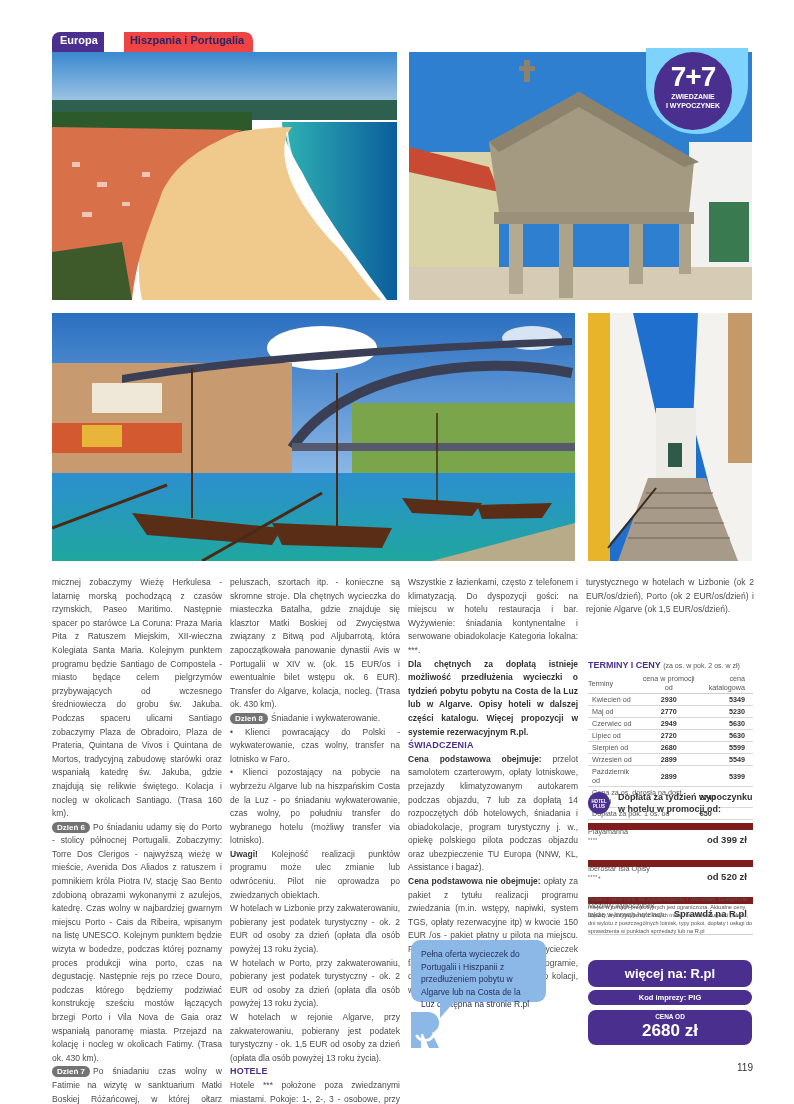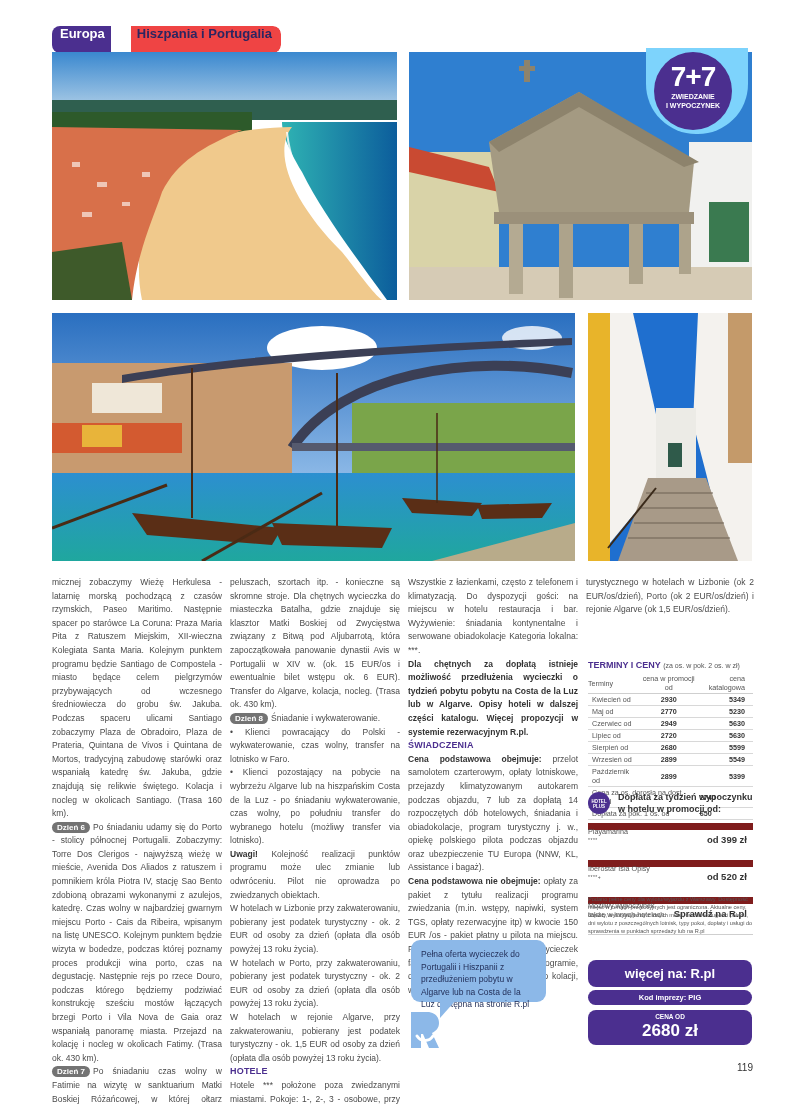--- a/index.html
+++ b/index.html
@@ -1,20 +1,20 @@
 <!DOCTYPE html>
 <html><head>
 <meta charset="utf-8">
 <style>
   * { box-sizing: border-box; margin: 0; padding: 0; }
   html, body { width: 794px; height: 1104px; background: #ffffff; overflow: hidden; }
   body { position: relative; font-family: "Liberation Sans", sans-serif; color: #3a3a3a; }
 
   
-  .crumbs { position: absolute; left: 52px; top: 26px; height: 27px; display: flex; border-radius: 8px; overflow: hidden; font-size: 13px; font-weight: bold; }
+  .crumbs { position: absolute; left: 52px; top: 32px; height: 27px; display: flex; border-radius: 8px; overflow: hidden; font-size: 11px; font-weight: bold; }
   .crumb-1 { background: #4b2f8f; color: #fff; padding: 2px 6px 0 8px; line-height: 12px; }
   .crumb-2 { background: #ef4444; color: #2c2560; padding: 2px 9px 0 6px; line-height: 12px; border-radius: 0 8px 8px 0; margin-left: 20px; }
 
   
   .photo { position: absolute; overflow: hidden; }
   .photo svg { display: block; width: 100%; height: 100%; }
   #p1 { left: 52px; top: 52px; width: 345px; height: 248px; }
   #p2 { left: 409px; top: 52px; width: 343px; height: 248px; }
   #p3 { left: 52px; top: 313px; width: 523px; height: 248px; }
   #p4 { left: 588px; top: 313px; width: 164px; height: 248px; }

